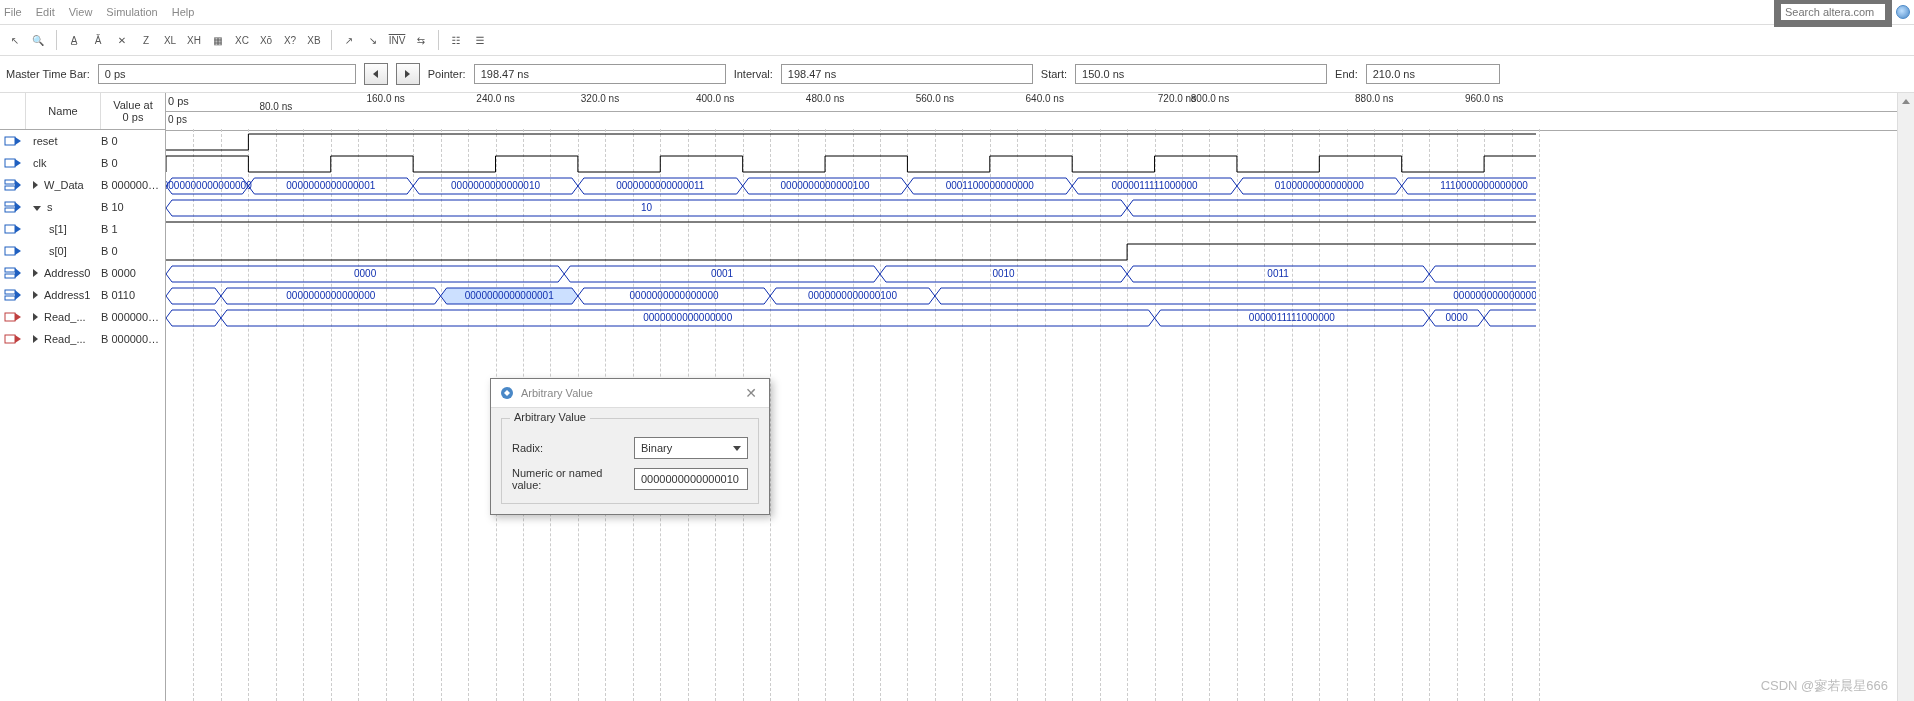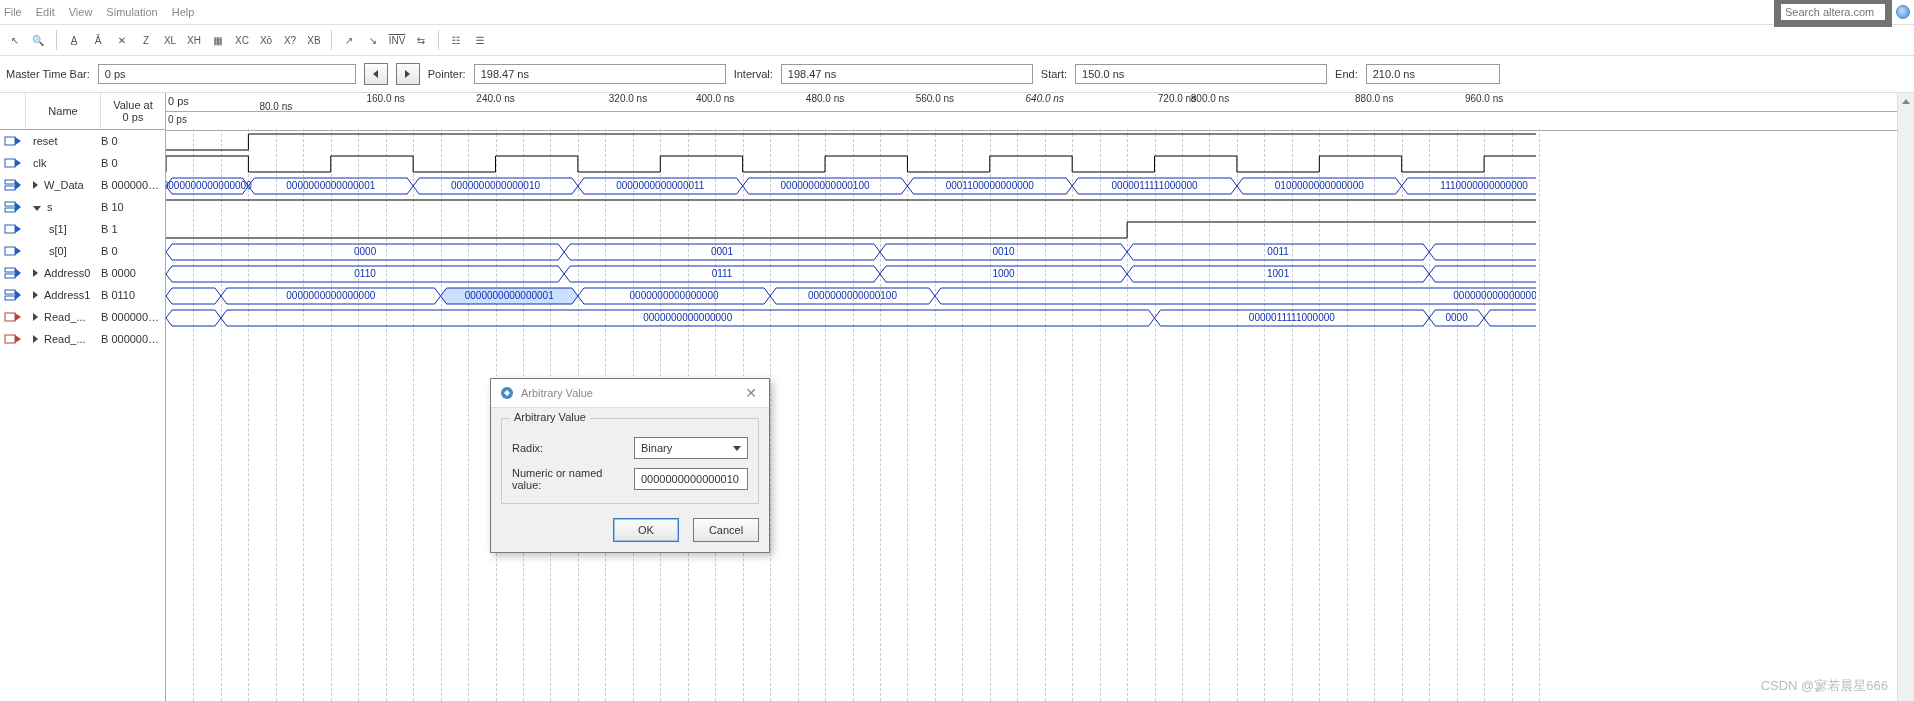--- a/index.html
+++ b/index.html
@@ -271,25 +271,25 @@
         </div>
       </div>
   </div>
 
   <div class="wave">
     <div class="ruler" id="ruler">
       <span style="position:absolute;left:2px;top:2px">0 ps</span>
     <span class="tk" style="left: 109.84px; margin-top: 8px;">80.0 ns</span>
         <span class="tk" style="left: 219.68px;">160.0 ns</span>
         <span class="tk" style="left: 329.52px;">240.0 ns</span>
-        <span class="tk" style="left: 462px;">320.0 ns</span>
+        <span class="tk" style="left: 434px;">320.0 ns</span>
         <span class="tk" style="left: 549.2px;">400.0 ns</span>
         <span class="tk" style="left: 659.04px;">480.0 ns</span>
         <span class="tk" style="left: 768.88px;">560.0 ns</span>
-        <span class="tk" style="left: 878.72px; font-style: italic;">640.0 ns</span>
+        <span class="tk" style="left: 878.72px;">640.0 ns</span>
         <span class="tk" style="left: 1011px;">720.0 ns</span>
         <span class="tk" style="left: 1044px;">800.0 ns</span>
         <span class="tk" style="left: 1208.24px;">880.0 ns</span>
         <span class="tk" style="left: 1318.08px;">960.0 ns</span>
       </div>
     <div class="ruler2">
         <span class="marker" style="top:2px">0 ps</span>
       </div>
     <div class="grid" id="grid">
         <div class="gl" style="left: 27.46px;"></div>
@@ -377,20 +377,28 @@
             <path d="M1400.46 11 L1406.46 3 L1559.22 3 L1565.22 11 L1559.22 19 L1406.46 19 Z" class="bus"></path>
             <text x="1482.8400000000001" y="11" class="seltext">0000011100000000</text>
             <path d="M1565.22 11 L1571.22 3 L1723.98 3 L1729.98 11 L1723.98 19 L1571.22 19 Z" class="bus"></path>
             <text x="1647.6" y="11" class="seltext">1000000000000000</text>
             <path d="M1729.98 11 L1735.98 3 L1888.74 3 L1894.74 11 L1888.74 19 L1735.98 19 Z" class="bus"></path>
             <text x="1812.3600000000001" y="11" class="seltext">0011110000000000</text>
           </svg>
         </div>
         <div class="wrow">
           <svg width="1370" height="22">
+            <path d="M0 11 L6 3 L955.1 3 L961.1 11 L955.1 19 L6 19 Z" class="bus"></path>
+            <text x="480.55" y="11" class="seltext">10</text>
+            <path d="M961.1 11 L967.1 3 L1888.74 3 L1894.74 11 L1888.74 19 L967.1 19 Z" class="bus"></path>
+            <text x="1427.92" y="11" class="seltext">11</text>
+          </svg>
+        </div>
+        <div class="wrow">
+          <svg width="1370" height="22">
             <path d="M0 3 L1370 3" class="sig"></path>
           </svg>
         </div>
         <div class="wrow">
           <svg width="1370" height="22">
             <path d="M0 19 L961.1 19 L961.1 3 L1370 3" class="sig"></path>
           </svg>
         </div>
         <div class="wrow">
           <svg width="1370" height="22">
@@ -399,36 +407,20 @@
             <path d="M398.17 11 L404.17 3 L707.96 3 L713.96 11 L707.96 19 L404.17 19 Z" class="bus"></path>
             <text x="556.065" y="11" class="seltext">0001</text>
             <path d="M713.96 11 L719.96 3 L955.1 3 L961.1 11 L955.1 19 L719.96 19 Z" class="bus"></path>
             <text x="837.53" y="11" class="seltext">0010</text>
             <path d="M961.1 11 L967.1 3 L1257.16 3 L1263.16 11 L1257.16 19 L967.1 19 Z" class="bus"></path>
             <text x="1112.13" y="11" class="seltext">0011</text>
             <path d="M1263.16 11 L1269.16 3 L1586.68 3 L1592.68 11 L1586.68 19 L1269.16 19 Z" class="bus"></path>
             <text x="1427.92" y="11" class="seltext">0100</text>
             <path d="M1592.68 11 L1598.68 3 L1888.74 3 L1894.74 11 L1888.74 19 L1598.68 19 Z" class="bus"></path>
             <text x="1743.71" y="11" class="seltext">0101</text>
-          </svg>
-        </div>
-        <div class="wrow">
-          <svg width="1370" height="22">
-            <path d="M0 11 L6 3 L392.17 3 L398.17 11 L392.17 19 L6 19 Z" class="bus"></path>
-            <text x="199.085" y="11" class="seltext">0110</text>
-            <path d="M398.17 11 L404.17 3 L707.96 3 L713.96 11 L707.96 19 L404.17 19 Z" class="bus"></path>
-            <text x="556.065" y="11" class="seltext">0111</text>
-            <path d="M713.96 11 L719.96 3 L955.1 3 L961.1 11 L955.1 19 L719.96 19 Z" class="bus"></path>
-            <text x="837.53" y="11" class="seltext">1000</text>
-            <path d="M961.1 11 L967.1 3 L1257.16 3 L1263.16 11 L1257.16 19 L967.1 19 Z" class="bus"></path>
-            <text x="1112.13" y="11" class="seltext">1001</text>
-            <path d="M1263.16 11 L1269.16 3 L1586.68 3 L1592.68 11 L1586.68 19 L1269.16 19 Z" class="bus"></path>
-            <text x="1427.92" y="11" class="seltext">1010</text>
-            <path d="M1592.68 11 L1598.68 3 L1888.74 3 L1894.74 11 L1888.74 19 L1598.68 19 Z" class="bus"></path>
-            <text x="1743.71" y="11" class="seltext">1011</text>
           </svg>
         </div>
         <div class="wrow">
           <svg width="1370" height="22">
             <path d="M0 11 L6 3 L48.92 3 L54.92 11 L48.92 19 L6 19 Z" class="bus"></path>
             <path d="M54.92 11 L60.92 3 L268.6 3 L274.6 11 L268.6 19 L60.92 19 Z" class="bus"></path>
             <text x="164.76000000000002" y="11" class="seltext">0000000000000000</text>
             <path d="M274.6 11 L280.6 3 L405.9 3 L411.9 11 L405.9 19 L280.6 19 Z" class="selbox"></path>
             <text x="343.25" y="11" class="seltext">0000000000000001</text>
             <path d="M411.9 11 L417.9 3 L598.12 3 L604.12 11 L598.12 19 L417.9 19 Z" class="bus"></path>
@@ -485,20 +477,16 @@
         </div>
       </div>
       <div class="frow">
         <label>Numeric or named value:</label>
         <div class="txtin">
           <span>0000000000000010</span>
             <span class="dd"></span>
         </div>
       </div>
     </div>
-    <div class="dlg-btns">
-      <div class="btn primary">OK</div>
-      <div class="btn">Cancel</div>
-    </div>
   </div>
 </div>
 
 <div class="watermark">CSDN @寥若晨星666</div>
 
 </body></html>

